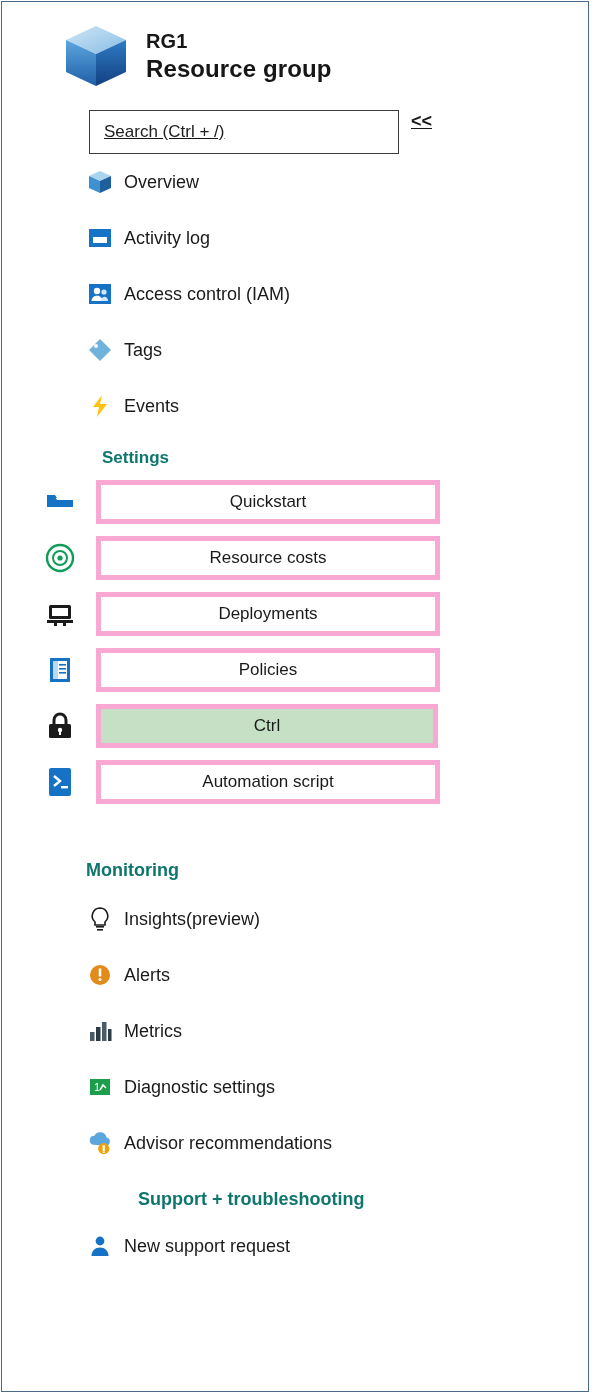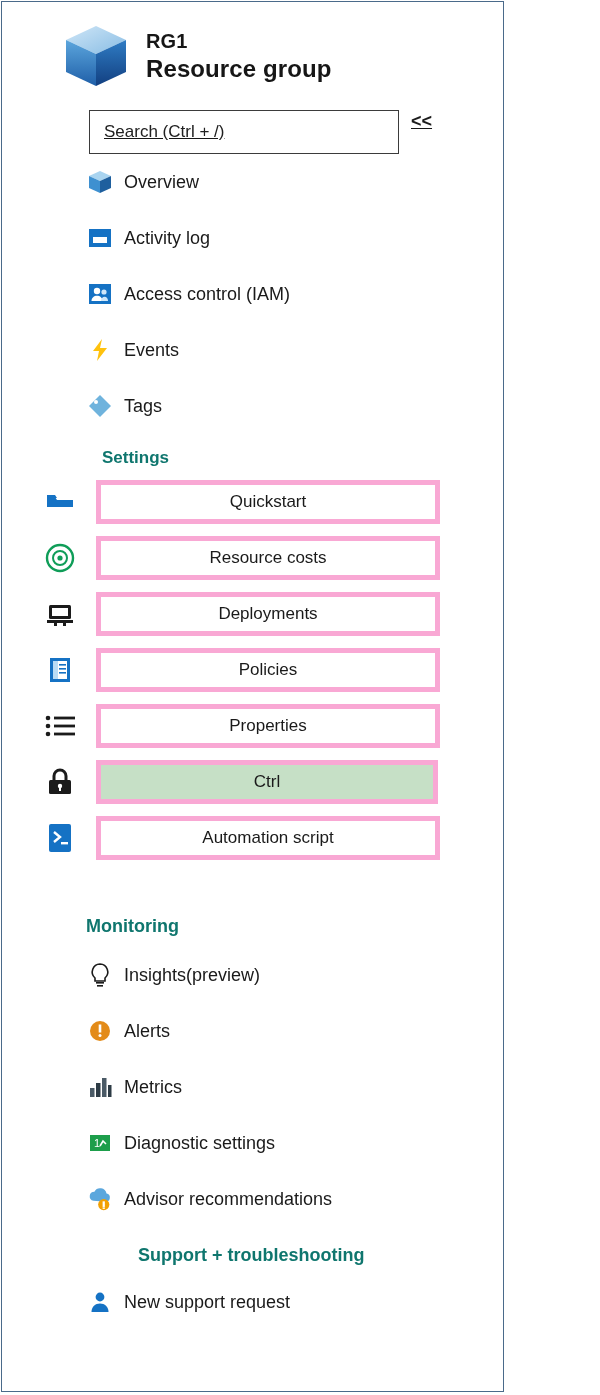--- a/index.html
+++ b/index.html
@@ -9,21 +9,21 @@
   }
   body {
     width: 600px;
     height: 1395px;
     font-family: "Liberation Sans", sans-serif;
     color: #161616;
     overflow: hidden;
   }
   .panel {
     position: relative;
-    width: 503px;
+    width: 588px;
     height: 1391px;
     margin: 1px;
     border: 1px solid #4a6a8a;
     box-sizing: border-box;
     background: #ffffff;
   }
 
   
   .header {
     display: flex;
@@ -237,34 +237,34 @@
         <path d="M4.5 20c0-3.2 2.5-5.2 5.5-5.2s5.5 2 5.5 5.2z" fill="#ffffff"></path>
         <path d="M14 20c0-2.6 1.6-4.2 3.6-4.2S21 17.4 21 20z" fill="#cfe7fa"></path>
       </svg>
     </span>
     <span class="label">Access control (IAM)</span>
   </div>
 
   <div class="nav-row">
     <span class="nav-icon">
       <svg width="26" height="26" viewBox="0 0 26 26">
-        <polygon points="15,2 6,14 12,14 10,24 20,11 13,11" fill="#ffc20e"></polygon>
-      </svg>
-    </span>
-    <span class="label">Events</span>
-  </div>
-
-  <div class="nav-row">
-    <span class="nav-icon">
-      <svg width="26" height="26" viewBox="0 0 26 26">
         <path d="M13 2 L24 13 L13 24 L2 13 Z" fill="#6fb3dd"></path>
         <circle cx="9" cy="9" r="2" fill="#ffffff"></circle>
       </svg>
     </span>
     <span class="label">Tags</span>
+  </div>
+
+  <div class="nav-row">
+    <span class="nav-icon">
+      <svg width="26" height="26" viewBox="0 0 26 26">
+        <polygon points="15,2 6,14 12,14 10,24 20,11 13,11" fill="#ffc20e"></polygon>
+      </svg>
+    </span>
+    <span class="label">Events</span>
   </div>
 
   <div class="section-heading">Settings</div>
 
   <div class="btn-row quickstart">
     <span class="btn-icon">
       <svg width="32" height="26" viewBox="0 0 32 26">
         <path d="M3 18 L3 8 L11 8 L13 11 L29 11 L29 18 Z" fill="#1572c4"></path>
         <path d="M3 8 L3 6 L11 6 L13 9 L11 9 Z" fill="#1572c4"></path>
       </svg>
@@ -303,33 +303,20 @@
         <rect x="8" y="6" width="14" height="18" fill="#ffffff"></rect>
         <rect x="8" y="6" width="5" height="18" fill="#b9dcf5"></rect>
         <rect x="14" y="9" width="7" height="1.6" fill="#1572c4"></rect>
         <rect x="14" y="13" width="7" height="1.6" fill="#1572c4"></rect>
         <rect x="14" y="17" width="7" height="1.6" fill="#1572c4"></rect>
       </svg>
     </span>
     <button class="setting-btn">Policies</button>
   </div>
 
-  <div class="btn-row">
-    <span class="btn-icon">
-      <svg width="34" height="26" viewBox="0 0 34 26">
-        <circle cx="5" cy="5" r="2.3" fill="#1b1b1b"></circle>
-        <circle cx="5" cy="13" r="2.3" fill="#1b1b1b"></circle>
-        <circle cx="5" cy="21" r="2.3" fill="#1b1b1b"></circle>
-        <rect x="11" y="3.6" width="21" height="2.8" fill="#1b1b1b"></rect>
-        <rect x="11" y="11.6" width="21" height="2.8" fill="#1b1b1b"></rect>
-        <rect x="11" y="19.6" width="21" height="2.8" fill="#1b1b1b"></rect>
-      </svg>
-    </span>
-    <button class="setting-btn">Properties</button>
-  </div>
 
   <div class="btn-row locks">
     <span class="btn-icon">
       <svg width="32" height="30" viewBox="0 0 32 30">
         <path d="M10 13 L10 9 a6 6 0 0 1 12 0 L22 13" fill="none" stroke="#1b1b1b" stroke-width="3"></path>
         <rect x="5" y="13" width="22" height="14" rx="1.5" fill="#1b1b1b"></rect>
         <circle cx="16" cy="19" r="2.2" fill="#ffffff"></circle>
         <rect x="15" y="19" width="2" height="5" fill="#ffffff"></rect>
       </svg>
     </span>

